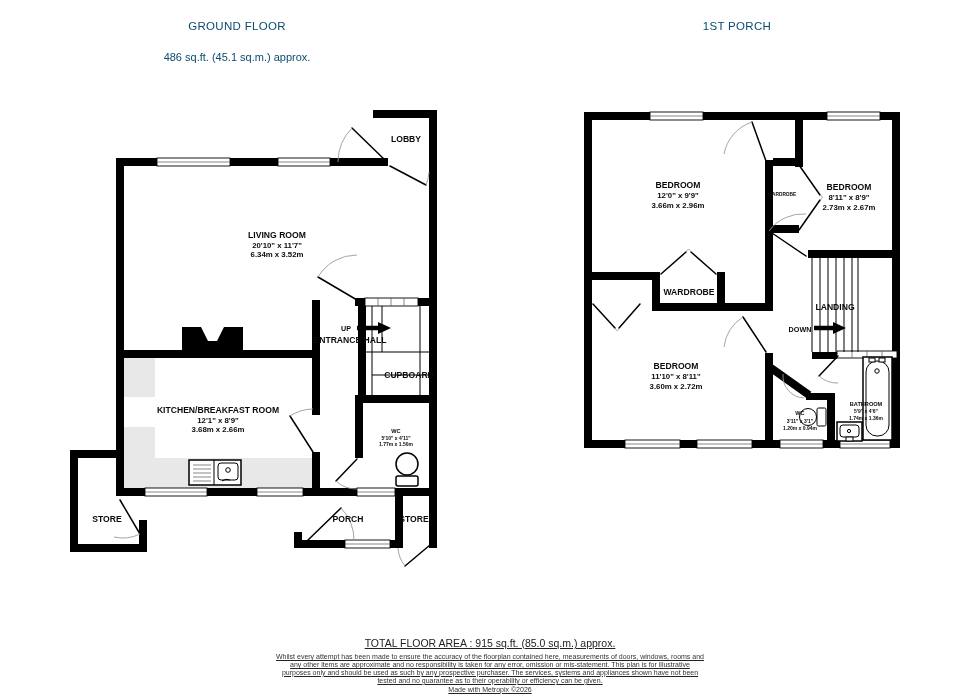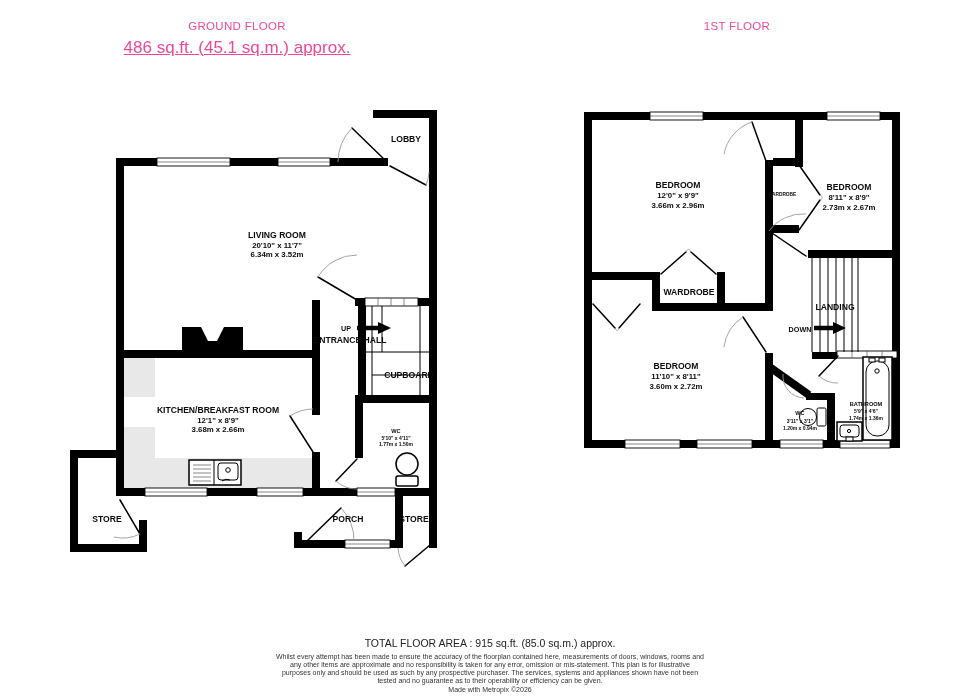--- a/index.html
+++ b/index.html
@@ -1,22 +1,22 @@
 <!DOCTYPE html>
 <html><head>
 <meta charset="utf-8">
 <style>
   html,body{margin:0;padding:0;background:#fff;}
   body{width:980px;height:700px;position:relative;font-family:"Liberation Sans",sans-serif;overflow:hidden;}
-  .title-block{position:absolute;width:300px;text-align:center;color:#ec4899;}
+  .title-block{position:absolute;width:300px;text-align:center;color:#0c4a6e;}
   .title-line{font-size:11.5px;letter-spacing:.3px;}
-  .subtitle-line{font-size:17px;margin-top:6px;text-decoration:underline;}
+  .subtitle-line{font-size:11px;margin-top:19px;}
   #ground-title{left:87px;top:20px;}
   #first-title{left:587px;top:20px;}
-  #footer{position:absolute;left:0;top:637px;width:980px;text-align:center;color:#222;}
+  #footer{position:absolute;left:0;top:637px;width:980px;text-align:center;color:#222;text-decoration:underline;}
   #footer .total{font-size:10.5px;margin-bottom:4px;}
   #footer .disclaimer{width:430px;margin:0 auto;font-size:7px;line-height:1.14;color:#333;}
   #footer .credit{font-size:7px;color:#333;margin-top:1px;}
   svg text{font-family:"Liberation Sans",sans-serif;font-weight:bold;fill:#0a0a0a;text-anchor:middle;}
   .room{font-size:8.6px;}
   .dim{font-size:7.8px;}
   .small{font-size:5.6px;}
   .xsmall{font-size:5px;}
   .tiny{font-size:4.8px;}
   .mid{font-size:7.2px;}
@@ -33,21 +33,21 @@
   .wallline{stroke:#000;stroke-width:8;}
 </style>
 </head>
 <body>
 
 <div class="title-block" id="ground-title">
   <div class="title-line">GROUND FLOOR</div>
   <div class="subtitle-line">486 sq.ft. (45.1 sq.m.) approx.</div>
 </div>
 <div class="title-block" id="first-title">
-  <div class="title-line">1ST FLOOR</div>
+  <div class="title-line">1ST PORCH</div>
 </div>
 
 <svg width="980" height="700" viewBox="0 0 980 700" style="position:absolute;left:0;top:0;">
 
   <g>
 
     <g>
       <rect class="counter" x="124" y="358" width="31" height="39"></rect>
       <rect class="counter" x="124" y="427" width="31" height="33"></rect>
       <rect class="counter" x="124" y="458" width="188" height="30"></rect>

